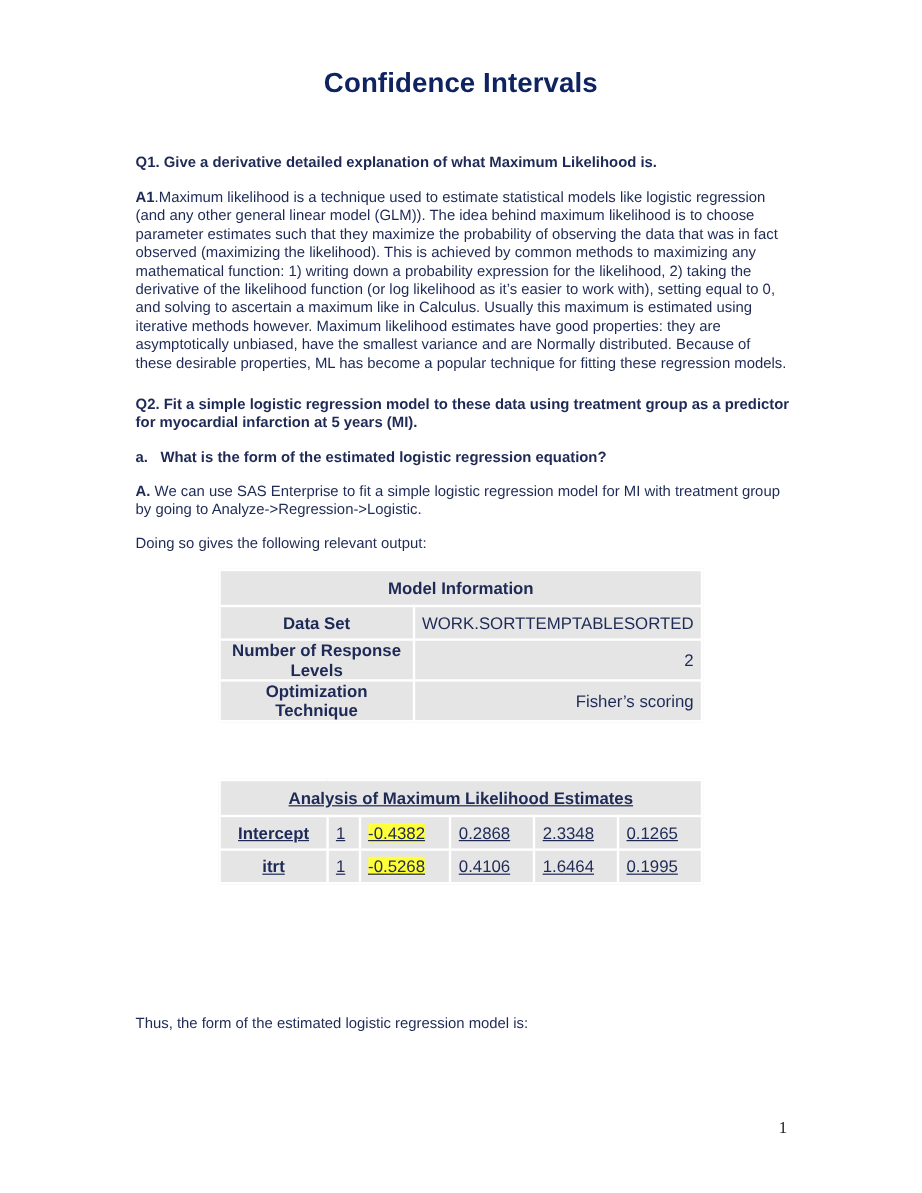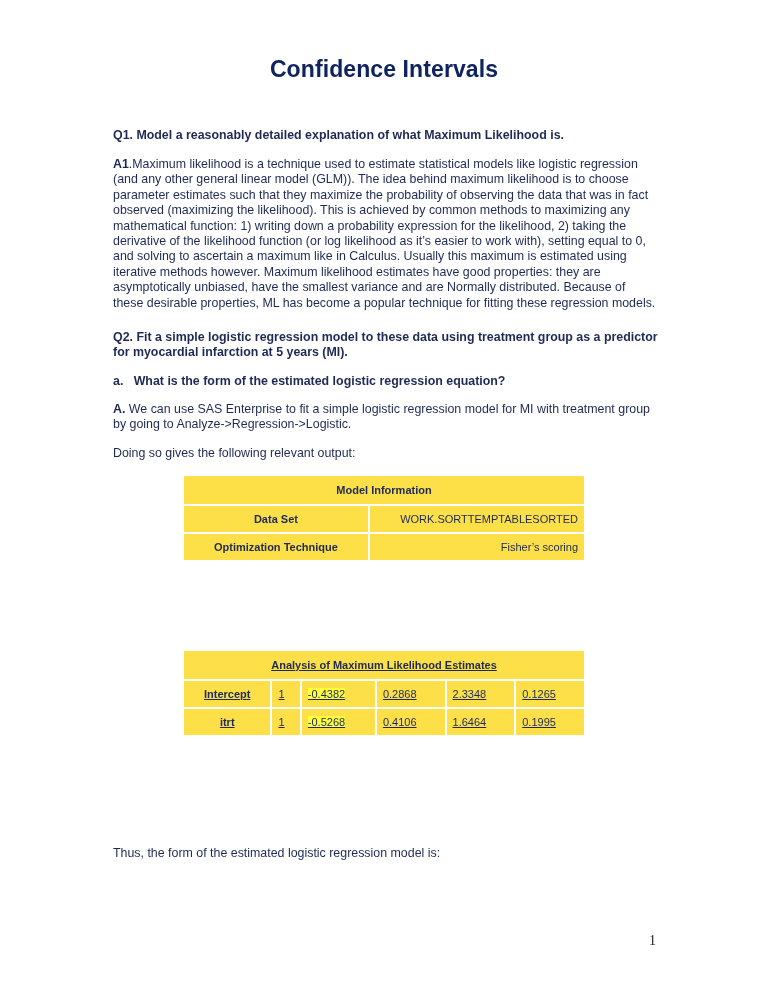--- a/index.html
+++ b/index.html
@@ -41,22 +41,22 @@
     .q2 { top: 330px; }
     .qa { top: 374px; }
     .a2 { top: 402px; }
     .doing { top: 446px; }
     .thus { top: 846px; }
 
     table.sas {
       position: absolute;
       left: 182px;
       border-collapse: collapse;
-      font-size: 11px;
-      background: #fde047;
+      font-size: 14px;
+      background: #e5e5e5;
     }
     table.sas td, table.sas th {
       border: 2px solid #ffffff;
       padding: 0 6px;
       height: 26px;
       vertical-align: middle;
       color: #1e2a55;
     }
     table.sas th {
       font-weight: bold;
@@ -99,40 +99,44 @@
       font-family: "Liberation Serif", serif;
       font-size: 14px;
       color: #222;
     }
   </style>
 </head>
 <body>
 
 <h1 class="page-title">Confidence Intervals</h1>
 
-<p class="block q1 bold">Q1. Model a reasonably detailed explanation of what Maximum Likelihood is.</p>
+<p class="block q1 bold">Q1. Give a derivative detailed explanation of what Maximum Likelihood is.</p>
 
 <p class="block a1"><span class="bold">A1</span><span>.Maximum likelihood is a technique used to estimate statistical models like logistic regression (and any other general linear model (GLM)).  The idea behind maximum likelihood is to choose parameter estimates such that they maximize the probability of observing the data that was in fact observed (maximizing the likelihood).  This is achieved by common methods to maximizing any mathematical function: 1) writing down a probability expression for the likelihood, 2) taking the derivative of the likelihood function (or log likelihood as it’s easier to work with), setting equal to 0, and solving to ascertain a maximum like in Calculus.  Usually this maximum is estimated using iterative methods however.  Maximum likelihood estimates have good properties: they are asymptotically unbiased, have the smallest variance and are Normally distributed.  Because of these desirable properties, ML has become a popular technique for fitting these regression models.</span></p>
 
 <p class="block q2 bold">Q2.  Fit a simple logistic regression model to these data using treatment group as a predictor for myocardial infarction at 5 years (MI).</p>
 
 <p class="block qa bold" style="white-space: pre;">a.   What is the form of the estimated logistic regression equation?</p>
 
 <p class="block a2"><span class="bold">A.</span><span> We can use SAS Enterprise to fit a simple logistic regression model for MI with treatment group by going to Analyze-&gt;Regression-&gt;Logistic.</span></p>
 
 <p class="block doing">Doing so gives the following relevant output:</p>
 
 <table class="sas model-info">
   <tbody>
       <tr>
     <th class="caption" colspan="2">Model Information</th>
   </tr>
   <tr>
     <td class="rowhead c1">Data Set</td>
     <td class="c2">WORK.SORTTEMPTABLESORTED</td>
+  </tr>
+  <tr>
+    <td class="rowhead c1">Number of Response Levels</td>
+    <td class="c2">2</td>
   </tr>
   <tr>
     <td class="rowhead c1">Optimization Technique</td>
     <td class="c2">Fisher’s scoring</td>
   </tr>
 </tbody>
   </table>
 
 <div class="prob-note"><span class="hl">Probability modeled is mi=1.</span></div>
 

